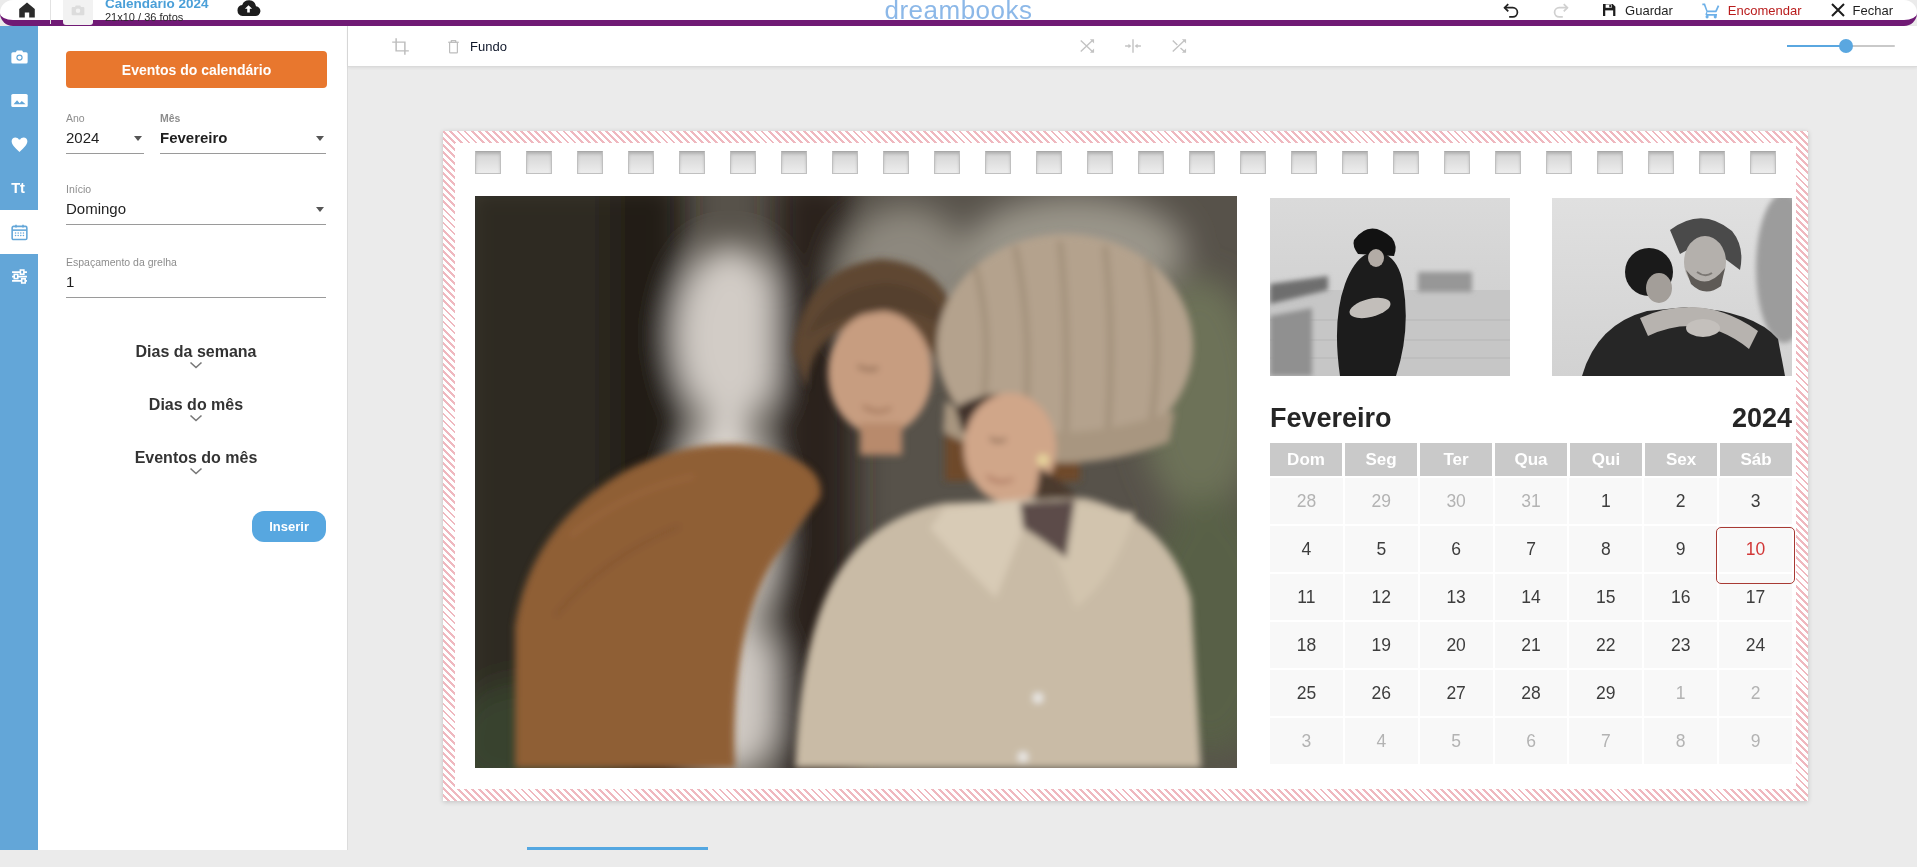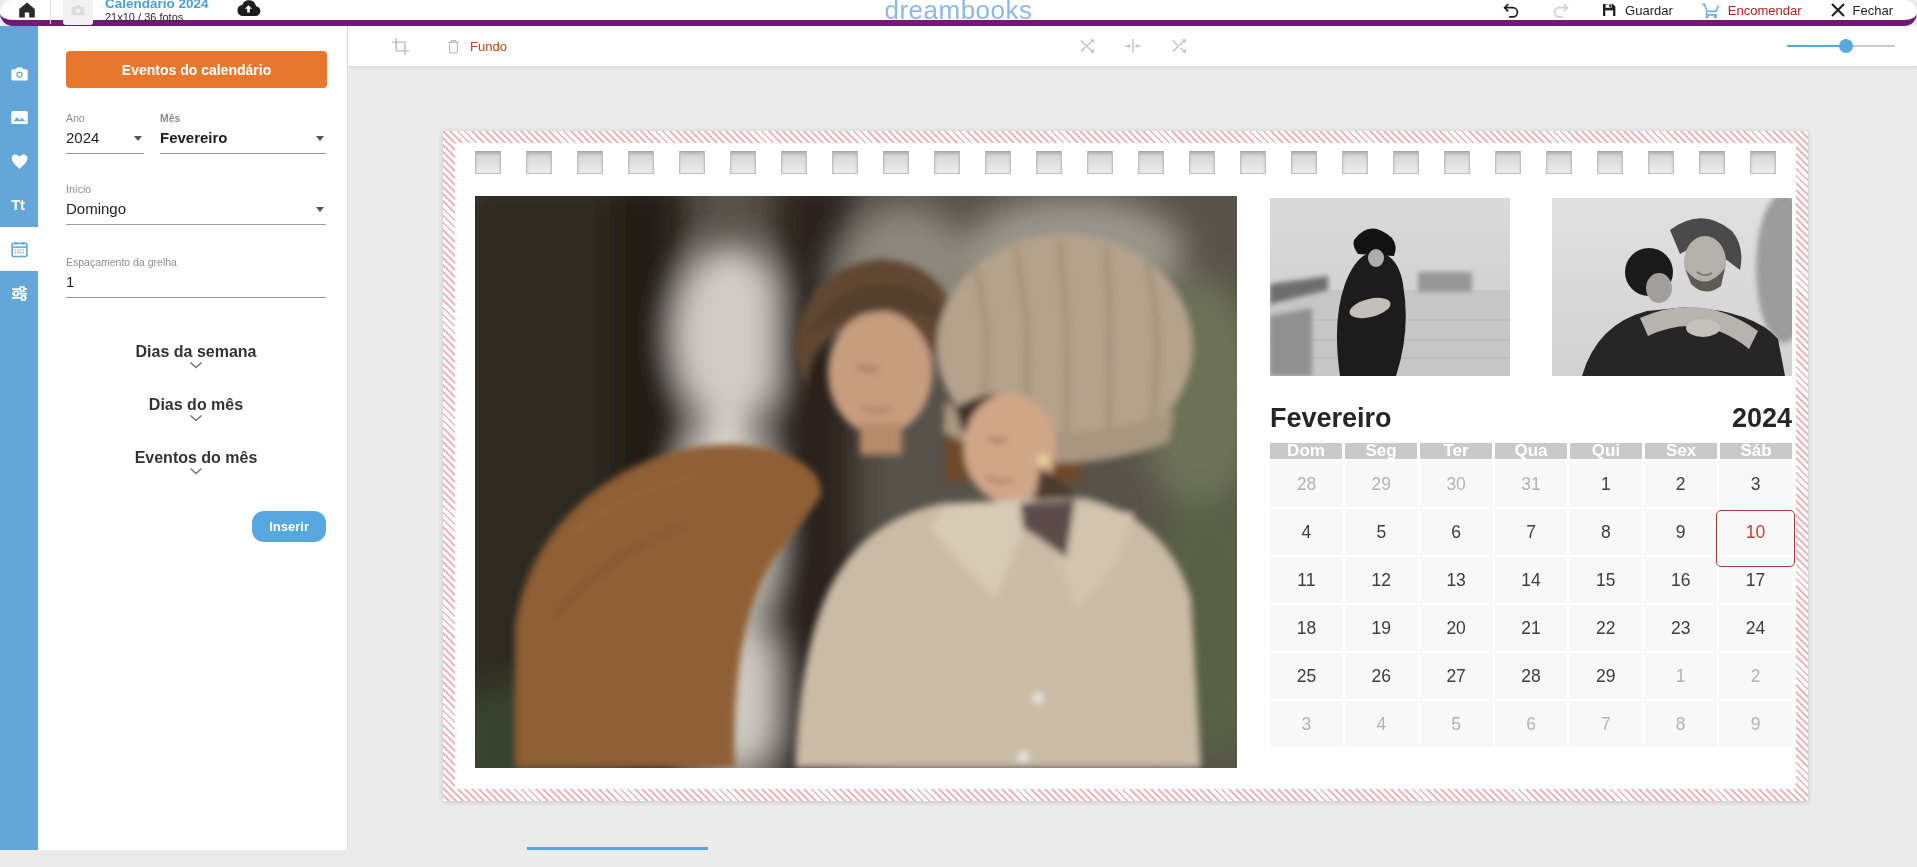--- a/index.html
+++ b/index.html
@@ -21,21 +21,21 @@
   .logo { color:#8cb8e8; font-size:26px; letter-spacing:.5px; }
   .tb-right { margin-left:auto; display:flex; align-items:center; gap:28px; padding-right:24px; }
   .tb-btn { display:flex; align-items:center; gap:7px; font-size:13px; color:#1f1f1f;
             cursor:pointer; white-space:nowrap; }
   .tb-btn.blue { color:#b91c1c; }
 
   
   .main { display:flex; height:824px; }
 
   
-  .rail { width:38px; background:#63a6d8; display:flex; flex-direction:column; padding-top:25px; }
+  .rail { width:38px; background:#63a6d8; display:flex; flex-direction:column; padding-top:8px; }
   .rail-item { height:44px; display:flex; align-items:center; justify-content:center; cursor:pointer; }
   .rail-item.active { background:#fff; }
 
   
   .panel { width:310px; background:#fff; border-right:1px solid #dcdcdc; position:relative; }
   .events-btn { display:block; margin:25px 21px 0 28px; width:261px; height:37px;
                 background:#e8772e; border:none; border-radius:4px; color:#fff;
                 font-weight:bold; font-size:14px; cursor:pointer; font-family:inherit; }
   .fields { padding:0 21px 0 28px; }
   .field { position:relative; border-bottom:1px solid #9a9a9a; padding:2px 0 7px; }
@@ -56,21 +56,21 @@
   .insert-btn { background:#57a7e0; color:#fff; border:none; border-radius:12px;
                 font-weight:bold; font-size:13px; padding:8px 17px; cursor:pointer;
                 font-family:inherit; }
 
   
   .canvas-col { flex:1; display:flex; flex-direction:column; background:#ebebeb; }
   .toolbar { height:41px; background:#fff; border-bottom:1px solid #dadada;
              box-shadow:0 1px 3px rgba(0,0,0,.07); display:flex; align-items:center;
              position:relative; z-index:5; }
   .tool-left { display:flex; align-items:center; gap:34px; padding-left:42px; }
-  .tool-fundo { display:flex; align-items:center; gap:8px; color:#c2410c; font-size:13px; cursor:pointer; }
+  .tool-fundo { display:flex; align-items:center; gap:8px; color:#0f172a; font-size:13px; cursor:pointer; }
   .tool-center { position:absolute; left:50%; transform:translateX(-50%);
                  display:flex; align-items:center; gap:26px; }
   .tool-icon { cursor:pointer; display:flex; }
   .zoom-slider { position:absolute; right:22px; width:108px; height:18px; display:flex;
                  align-items:center; cursor:pointer; }
   .zs-track { position:relative; width:100%; height:2px; background:#c9c9c9; border-radius:1px; }
   .zs-fill { position:absolute; left:0; top:0; height:2px; background:#5aa7e0; }
   .zs-thumb { position:absolute; top:-6px; width:14px; height:14px; border-radius:50%;
               background:#5aa7e0; }
 
@@ -88,21 +88,21 @@
           box-shadow:inset 0 2px 3px rgba(0,0,0,.16); }
   .photo-main { position:absolute; left:20px; top:53px; width:762px; height:572px; overflow:hidden; }
   .thumb { position:absolute; top:55px; width:240px; height:178px; overflow:hidden; }
   .thumb1 { left:815px; } .thumb2 { left:1097px; }
   .photo-main svg, .thumb svg { display:block; width:100%; height:100%; }
 
   .cal { position:absolute; left:815px; top:260px; width:522px; }
   .cal-title { display:flex; justify-content:space-between; align-items:baseline; }
   .cal-month, .cal-year { font-weight:bold; font-size:27px; color:#262626; }
   .cal-head { display:grid; grid-template-columns:repeat(7,1fr); gap:3px; margin-top:9px; }
-  .dh { background:#c9c9c9; color:#fff; font-weight:bold; font-size:17px; height:16px;
+  .dh { background:#c9c9c9; color:#fff; font-weight:bold; font-size:17px; height:33px;
         display:flex; align-items:center; justify-content:center; }
   .cal-grid { display:grid; grid-template-columns:repeat(7,1fr); gap:2px; margin-top:2px; }
   .cell { position:relative; background:#f8f8f8; height:46px; display:flex;
           align-items:center; justify-content:center; font-size:17.5px; color:#3d3d3d; }
   .cell.muted { color:#b3b3b3; }
   .cell.sel { color:#d23737; }
   .selbox { position:absolute; left:-3px; right:-3px; top:1px; height:57px;
             border:1px solid #a83a34; border-radius:5px; z-index:2; pointer-events:none; }
 
   .bottom-blue { position:absolute; left:179px; bottom:0; width:181px; height:3px;

